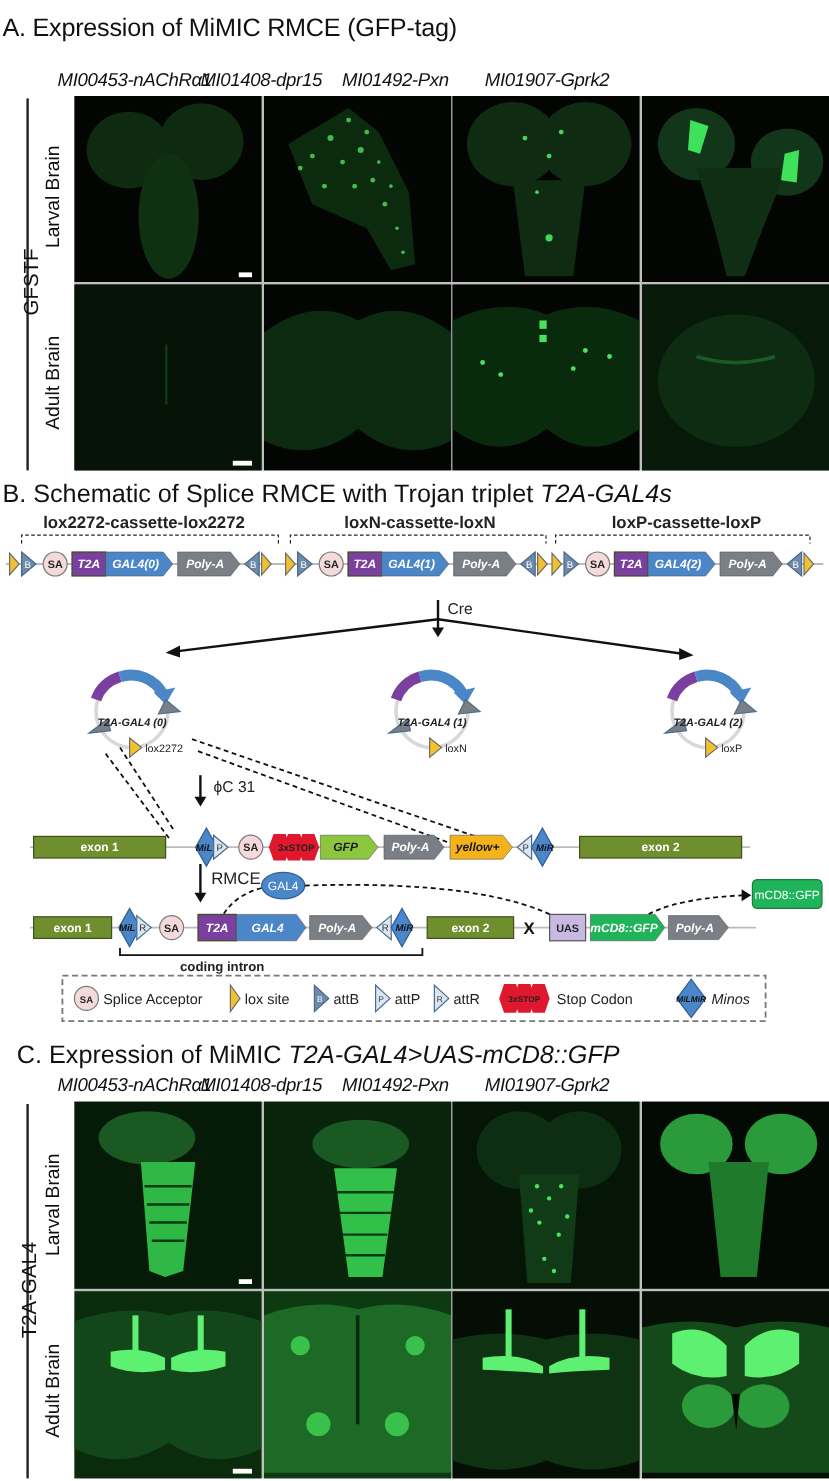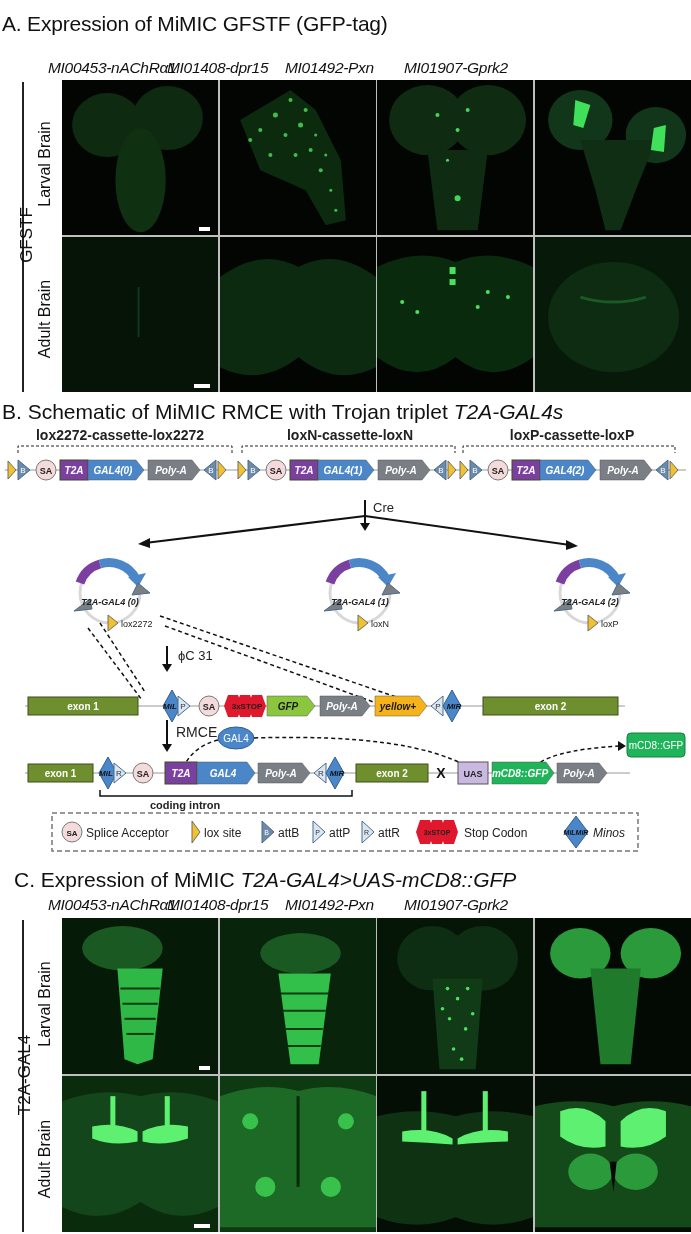--- a/index.html
+++ b/index.html
@@ -14,21 +14,21 @@
   .grid { position: absolute; display: grid; background: #bfbfbf; gap: 1.5px; padding: 0; }
   .cell { position: relative; background: #020502; overflow: hidden; }
   .cell svg { position: absolute; left: 0; top: 0; width: 100%; height: 100%; }
   .scalebar { position: absolute; height: 4px; background: #ffffff; }
   #schematic { position: absolute; left: 0; top: 428px; width: 691px; height: 430px; }
   #schematic text { font-family: "Liberation Sans", sans-serif; }
 </style>
 </head>
 <body>
 
-<div class="panel-title" style="top:12px;">A. Expression of MiMIC GFSTF (GFP-tag)</div>
+<div class="panel-title" style="top:12px;">A. Expression of MiMIC RMCE (GFP-tag)</div>
 <div class="col-label" style="left:48px; top:59px;">MI00453-nAChRα1</div>
 <div class="col-label" style="left:167px; top:59px;">MI01408-dpr15</div>
 <div class="col-label" style="left:285px; top:59px;">MI01492-Pxn</div>
 <div class="col-label" style="left:404px; top:59px;">MI01907-Gprk2</div>
 
 <div class="vline" style="left:22px; top:82px; height:310px;"></div>
 <div class="group-label" style="left:-8px; top:225px; width:70px; text-align:center;">GFSTF</div>
 <div class="row-label" style="left:-15px; top:155px; width:120px; text-align:center;">Larval Brain</div>
 <div class="row-label" style="left:-15px; top:310px; width:120px; text-align:center;">Adult Brain</div>
 
@@ -115,21 +115,21 @@
   <div class="cell">
     <svg viewBox="0 0 155 155" preserveAspectRatio="none">
         <rect width="155" height="155" fill="#071a09"></rect>
         <ellipse cx="78" cy="80" rx="65" ry="55" fill="#0d2c12"></ellipse>
         <path d="M45 60 Q78 70 110 60" stroke="#1a5a24" stroke-width="3" fill="none"></path>
       </svg>
   </div>
 </div>
 
 <div class="abs" style="left:2px; top:400px; font-size:21px; white-space:nowrap;">
-  <span>B. Schematic of MiMIC RMCE with Trojan triplet </span><i>T2A-GAL4s</i>
+  <span>B. Schematic of Splice RMCE with Trojan triplet </span><i>T2A-GAL4s</i>
 </div>
 
 <svg id="schematic" viewBox="0 0 691 430">
 
   <text x="120" y="12" font-size="14" font-weight="bold" text-anchor="middle" fill="#222">lox2272-cassette-lox2272</text>
   <text x="350" y="12" font-size="14" font-weight="bold" text-anchor="middle" fill="#222">loxN-cassette-loxN</text>
   <text x="572" y="12" font-size="14" font-weight="bold" text-anchor="middle" fill="#222">loxP-cassette-loxP</text>
 
   <path d="M18 25 V18 H232 V25" fill="none" stroke="#222" stroke-dasharray="3,2"></path>
   <path d="M242 25 V18 H455 V25" fill="none" stroke="#222" stroke-dasharray="3,2"></path>

